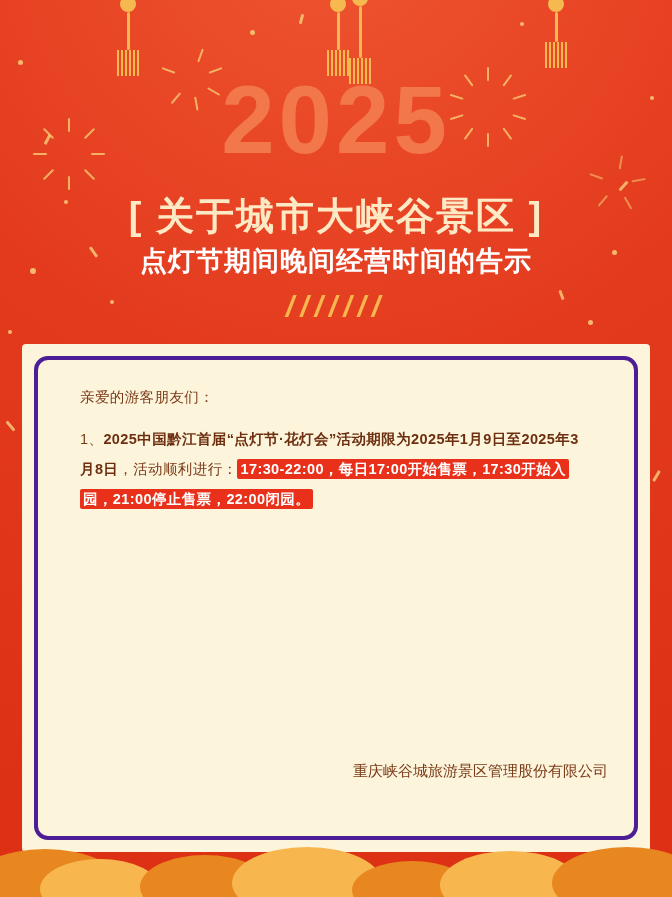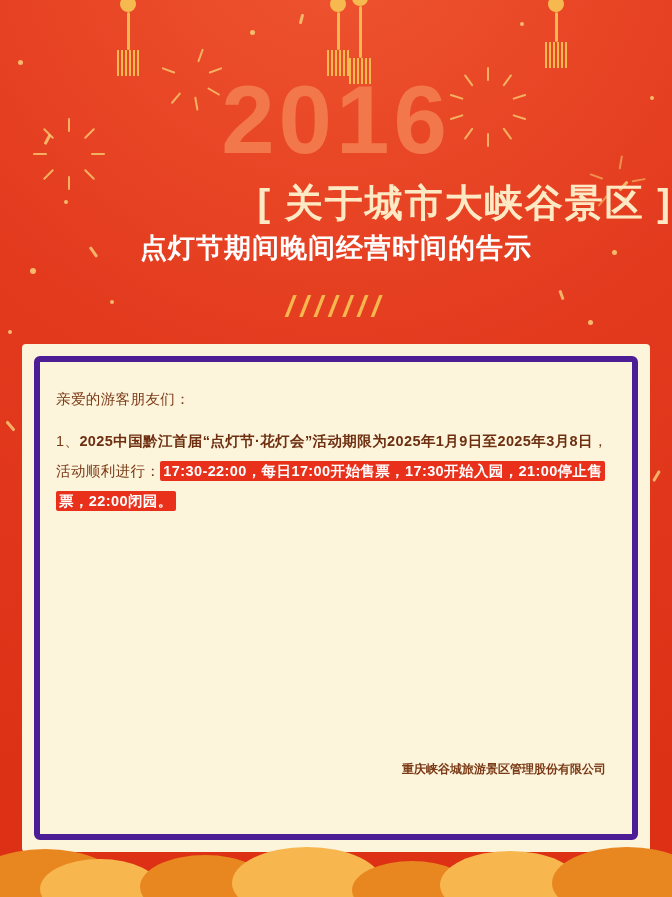--- a/index.html
+++ b/index.html
@@ -35,59 +35,59 @@
   .tassel .fringe{width:22px;height:26px;margin-left:-3px;
     background:repeating-linear-gradient(90deg,#f6b94f 0 2px,transparent 2px 4px);}
 
   
   .year{
     position:absolute;top:72px;left:0;right:0;text-align:center;
     font-size:96px;font-weight:bold;color:#f2774a;letter-spacing:4px;
     line-height:1;text-shadow:0 0 0 rgba(0,0,0,0);
   }
   .title-main{
-    position:absolute;top:178px;left:0;right:0;text-align:right;
+    position:absolute;top:191px;left:0;right:0;text-align:center;
     font-size:38px;font-weight:bold;color:#fde9c3;letter-spacing:2px;
   }
   .title-main .brk{color:#fde9c3;font-weight:bold;}
   .title-sub{
-    position:absolute;top:230px;left:0;right:0;text-align:center;
+    position:absolute;top:243px;left:0;right:0;text-align:center;
     font-size:27px;font-weight:bold;color:#ffffff;letter-spacing:1px;
   }
   .slashes{
     position:absolute;top:290px;left:0;right:0;text-align:center;
     font-size:30px;font-weight:bold;color:#f7b64e;letter-spacing:6px;
     font-style:italic;
   }
 
   
   .card{
     position:absolute;left:22px;top:344px;width:628px;height:508px;
     background:#fdf4dc;border-radius:4px;
     box-shadow:0 0 0 6px rgba(247,183,78,.0);
   }
   .card-inner{
     position:absolute;inset:12px;
-    border:6px solid #4c1d95;border-radius:6px;
-    padding:22px 16px;
+    border:4px solid #4c1d95;border-radius:14px;
+    padding:22px 42px;
     box-sizing:border-box;
   }
   .p{
     color:#7a3a16;font-size:14.5px;line-height:30px;margin:0 0 12px 0;
     letter-spacing:.4px;
   }
   .b{font-weight:bold;color:#6d2f10;}
   .hl{
     background:#e8301a;color:#ffffff;font-weight:bold;
     padding:2px 3px;border-radius:2px;
     box-decoration-break:clone;-webkit-box-decoration-break:clone;
   }
   .sig{
     position:absolute;right:26px;bottom:52px;text-align:right;
-    color:#7a3a16;font-size:12px;line-height:26px;font-weight:bold;
+    color:#7a3a16;font-size:15px;line-height:26px;
   }
 
   
   .bottom{
     position:absolute;left:0;right:0;bottom:0;height:58px;
   }
   .cloud{
     position:absolute;bottom:-22px;border-radius:50%;
     background:#f7b64e;
   }
@@ -171,21 +171,21 @@
     <span class="dot" style="left:8px;top:330px;width:4px;height:4px;"></span>
     <span class="bar" style="left:46px;top:134px;width:3px;height:11px;transform:rotate(28deg);"></span>
     <span class="bar" style="left:92px;top:246px;width:3px;height:12px;transform:rotate(-35deg);"></span>
     <span class="bar" style="left:622px;top:180px;width:3px;height:12px;transform:rotate(42deg);"></span>
     <span class="bar" style="left:560px;top:290px;width:3px;height:10px;transform:rotate(-20deg);"></span>
     <span class="bar" style="left:300px;top:14px;width:3px;height:10px;transform:rotate(15deg);"></span>
     <span class="bar" style="left:9px;top:420px;width:3px;height:12px;transform:rotate(-40deg);"></span>
     <span class="bar" style="left:655px;top:470px;width:3px;height:12px;transform:rotate(30deg);"></span>
   </div>
 
-  <div class="year">2016</div>
+  <div class="year">2025</div>
 
   <div class="title-main">
     <span class="brk">[</span>
     <span>关于城市大峡谷景区</span>
     <span class="brk">]</span>
   </div>
 
   <div class="title-sub">点灯节期间晚间经营时间的告示</div>
   <div class="slashes">///////</div>
 

